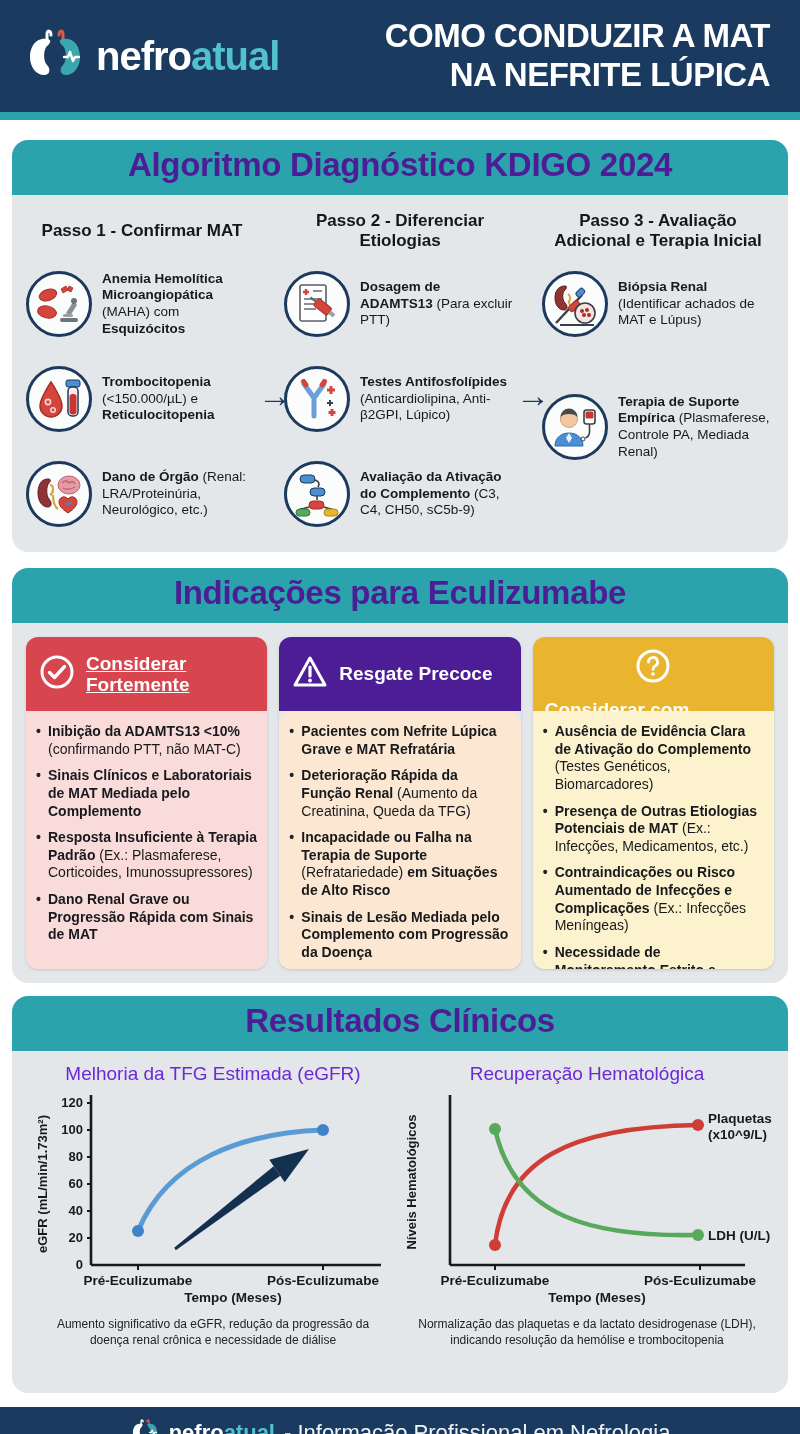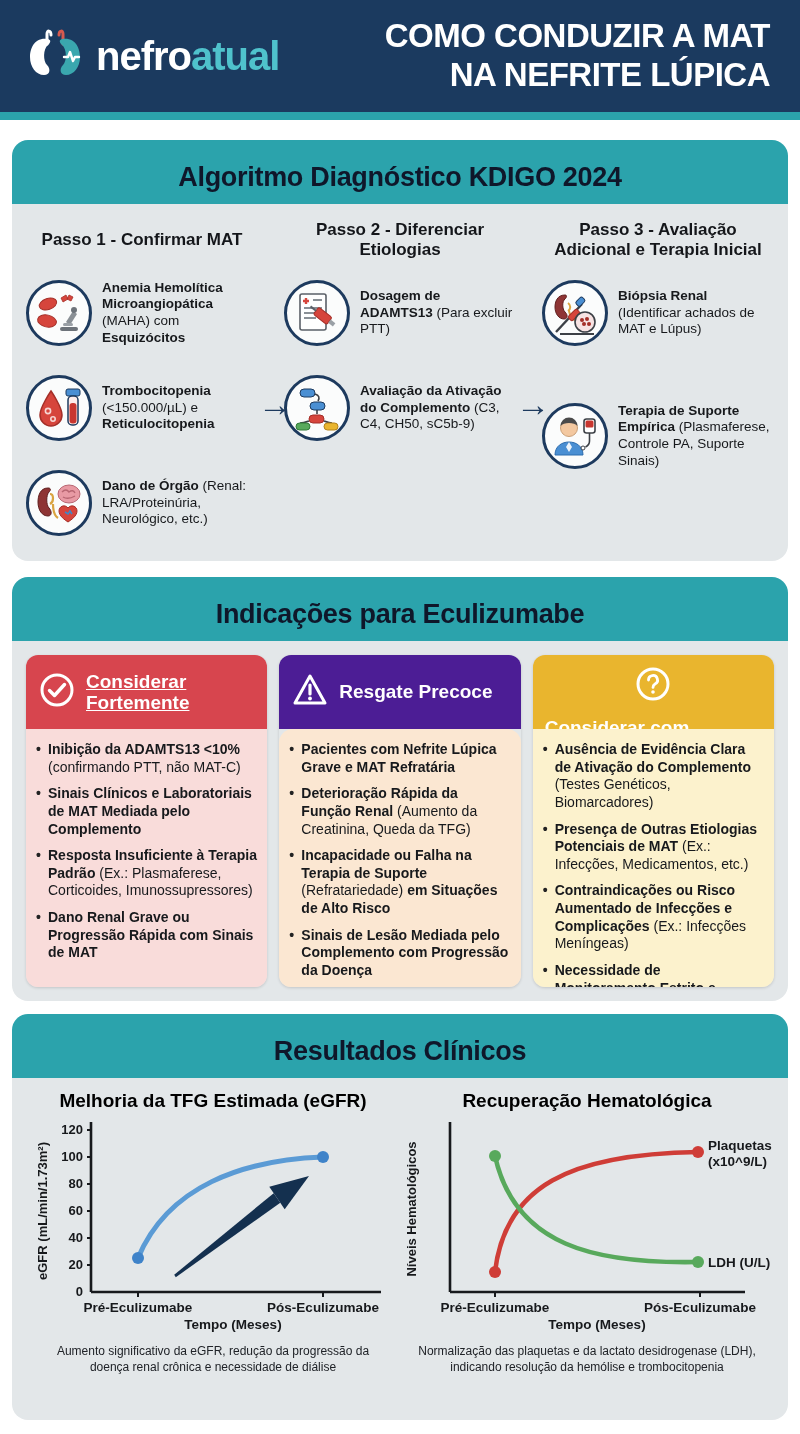--- a/index.html
+++ b/index.html
@@ -14,22 +14,22 @@
   .hdr-strip { height:8px; background:#2ba3ac; }
   .logo { display:flex; align-items:center; gap:10px; }
   .logo-word { font-size:40px; font-weight:bold; letter-spacing:-1px; }
   .logo-word .w { color:#ffffff; }
   .logo-word .t { color:#4fc2cc; }
   .hdr-title { text-align:right; color:#ffffff; font-weight:bold;
                font-size:33px; line-height:1.18; letter-spacing:-0.5px; }
   
   .wrap { padding:0 12px; }
   .panel { border-radius:16px; overflow:hidden; margin-top:20px; }
-  .panel-hd { background:#2ba3ac; color:#0f172a; text-align:center; font-weight:bold;
-              font-size:27px; padding:22px 0 11px; letter-spacing:-0.3px; }
+  .panel-hd { background:#2ba3ac; color:#4c1d95; text-align:center; font-weight:bold;
+              font-size:33px; padding:6px 0 11px; letter-spacing:-0.3px; }
   .panel-bd { background:#e3e7e9; }
   
   .algo-bd { height:357px; padding:12px 14px 0;
              display:grid; grid-template-columns:232px 26px 232px 26px 232px; }
   .algo-col { display:flex; flex-direction:column; }
   .col-hd { font-weight:bold; font-size:17px; text-align:center; color:#14161a;
             min-height:48px; display:flex; align-items:center; justify-content:center;
             line-height:1.15; margin-bottom:8px; }
   .algo-item { display:flex; align-items:center; gap:10px; margin-bottom:13px; min-height:82px; }
   .icon-circle { width:66px; height:66px; border-radius:50%; background:#fbfcfc;
@@ -55,21 +55,21 @@
   .card-bd ul { list-style:none; }
   .card-bd li { position:relative; padding-left:14px; margin-bottom:9px;
                 font-size:14px; line-height:1.26; color:#17191c; }
   .card-bd li::before { content:"•"; position:absolute; left:2px; top:0; color:#222;
                         font-weight:bold; }
   .card-ic { flex:none; }
   
   .res-bd { height:342px; padding:12px 14px 0; }
   .charts { display:flex; }
   .chart-block { width:374px; display:flex; flex-direction:column; align-items:center; }
-  .chart-title { font-weight:bold; font-size:19px; color:#000000; margin-bottom:2px; }
+  .chart-title { font-weight:normal; font-size:19px; color:#6d28d9; margin-bottom:2px; }
   .chart-caption { font-size:12px; line-height:1.3; text-align:center; color:#202328;
                    margin-top:12px; max-width:352px; }
   svg text { font-family:"Liberation Sans", sans-serif; }
   
   .ftr-gap { height:14px; }
   .ftr { height:52px; background:#1b3a5f; display:flex; align-items:center;
          justify-content:center; gap:9px; color:#fff; }
   .ftr-word { font-size:22px; font-weight:bold; }
   .ftr-word .w { color:#fff; } .ftr-word .t { color:#4fc2cc; }
   .ftr-suffix { font-size:22px; font-weight:normal; color:#f2f5f7; }
@@ -163,20 +163,33 @@
                 <rect x="37" y="23.5" width="6" height="4" fill="#9aa0a6"></rect>
                 <path d="M13 25.5 h7" stroke="#5b6068" stroke-width="2"></path>
               </g>
             </svg>
           </span>
           <span class="algo-text"><span class="b">Dosagem de ADAMTS13</span><span> (Para excluir PTT)</span></span>
         </div>
         <div class="algo-item">
           <span class="icon-circle">
             <svg width="46" height="46" viewBox="0 0 46 46" aria-hidden="true">
+              <path d="M10 8 L20 22 M30 8 L20 22 M20 22 V40" stroke="#6aa0d8" stroke-width="5" stroke-linecap="round"></path>
+              <rect x="6" y="4" width="9" height="5" rx="2" fill="#d6453c" transform="rotate(54 10 7)"></rect>
+              <rect x="25" y="4" width="9" height="5" rx="2" fill="#d6453c" transform="rotate(-54 30 7)"></rect>
+              <path d="M37 10 v8 M33 14 h8" stroke="#d6453c" stroke-width="3"></path>
+              <path d="M36 24 v6 M33 27 h6" stroke="#3c4046" stroke-width="2"></path>
+              <path d="M38 33 v7 M34.5 36.5 h7" stroke="#d6453c" stroke-width="3"></path>
+            </svg>
+          </span>
+          <span class="algo-text"><span class="b">Testes Antifosfolípides</span><span> (Anticardiolipina, Anti-β2GPI, Lúpico)</span></span>
+        </div>
+        <div class="algo-item">
+          <span class="icon-circle">
+            <svg width="46" height="46" viewBox="0 0 46 46" aria-hidden="true">
               <rect x="6" y="4" width="15" height="8" rx="4" fill="#4a8fd3" stroke="#1d3a5e"></rect>
               <rect x="16" y="17" width="15" height="8" rx="4" fill="#4a8fd3" stroke="#1d3a5e"></rect>
               <rect x="15" y="30" width="15" height="8" rx="4" fill="#d6453c" stroke="#a42f28"></rect>
               <path d="M21 9 q6 2 3 7 M23 25 v4 M15 36 q-6 2 -9 2 M30 36 q6 2 8 2" stroke="#3c4046" stroke-width="1.6" fill="none"></path>
               <rect x="2" y="38" width="14" height="7" rx="3.5" fill="#58a95c" stroke="#2f7a37"></rect>
               <rect x="30" y="38" width="14" height="7" rx="3.5" fill="#e9b52e" stroke="#b3821a"></rect>
             </svg>
           </span>
           <span class="algo-text"><span class="b">Avaliação da Ativação do Complemento</span><span> (C3, C4, CH50, sC5b-9)</span></span>
         </div>
@@ -210,21 +223,21 @@
               <circle cx="17" cy="15" r="8.5" fill="#f3c8a0" stroke="#caa077"></circle>
               <path d="M8.5 13 a8.5 8.5 0 0 1 17 0 c-3 -4 -14 -4 -17 0 Z" fill="#4a4a4a"></path>
               <path d="M3 42 c0 -9 7 -13 14 -13 c7 0 14 4 14 13 Z" fill="#4a8fd3" stroke="#2c6cae"></path>
               <path d="M17 29 l-3 5 l3 5 l3 -5 Z" fill="#ffffff" opacity="0.9"></path>
               <rect x="32" y="6" width="11" height="14" rx="2.5" fill="#ffffff" stroke="#3c4046" stroke-width="1.6"></rect>
               <rect x="33.5" y="7.5" width="8" height="7" rx="1.5" fill="#c8362f"></rect>
               <path d="M37.5 20 v8 q0 4 -4 6" stroke="#3c4046" stroke-width="1.6" fill="none"></path>
               <circle cx="31" cy="35" r="2" fill="#ffffff" stroke="#3c4046"></circle>
             </svg>
           </span>
-          <span class="algo-text"><span class="b">Terapia de Suporte Empírica</span><span> (Plasmaferese, Controle PA, Suporte Sinais)</span></span>
+          <span class="algo-text"><span class="b">Terapia de Suporte Empírica</span><span> (Plasmaferese, Controle PA, Mediada Renal)</span></span>
         </div>
       </div>
 
     </div>
   </div>
 
   <div class="panel" style="margin-top:16px;">
     <div class="panel-hd">Indicações para Eculizumabe</div>
     <div class="panel-bd ecu-bd">
 

